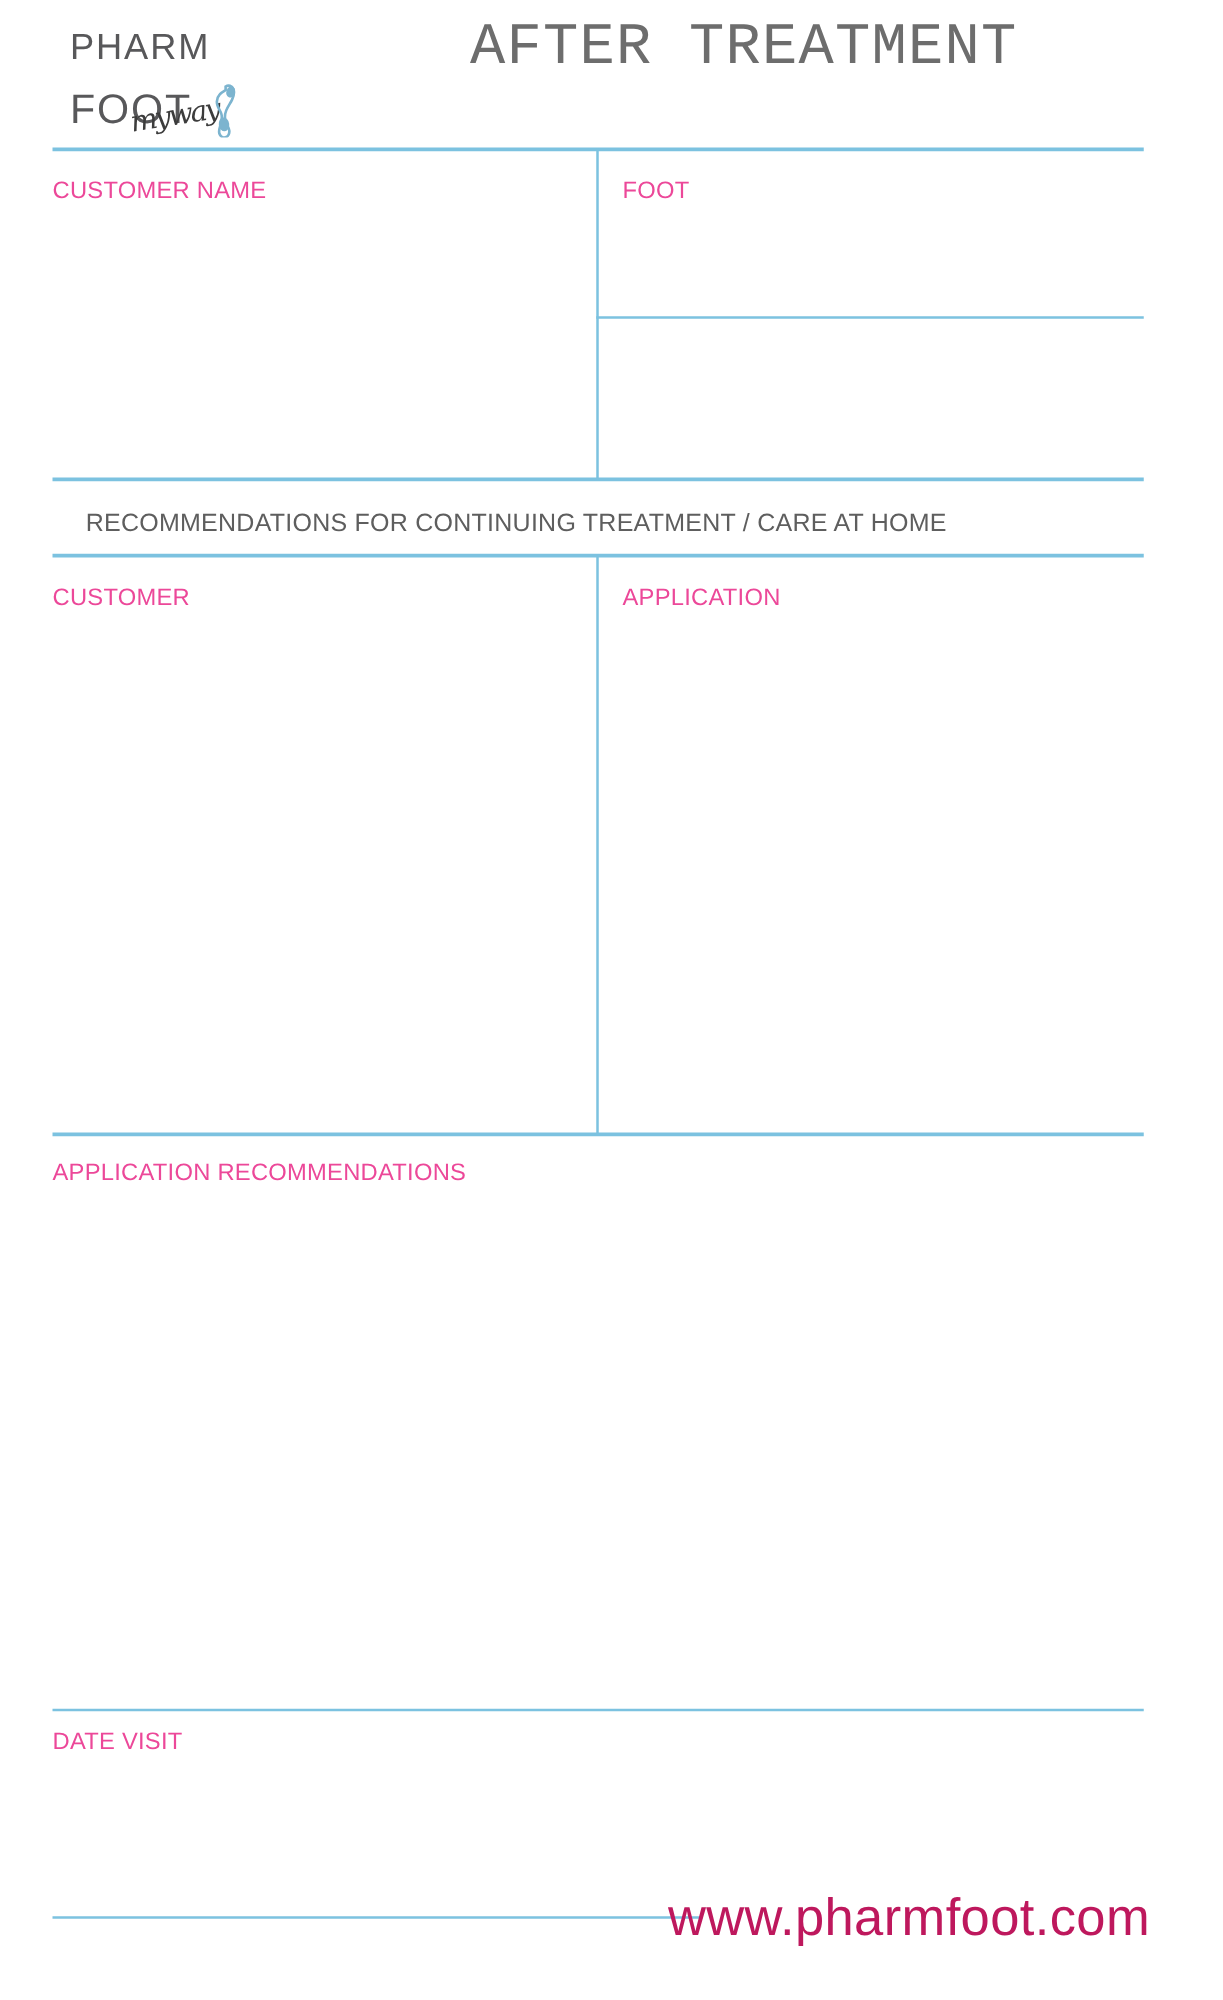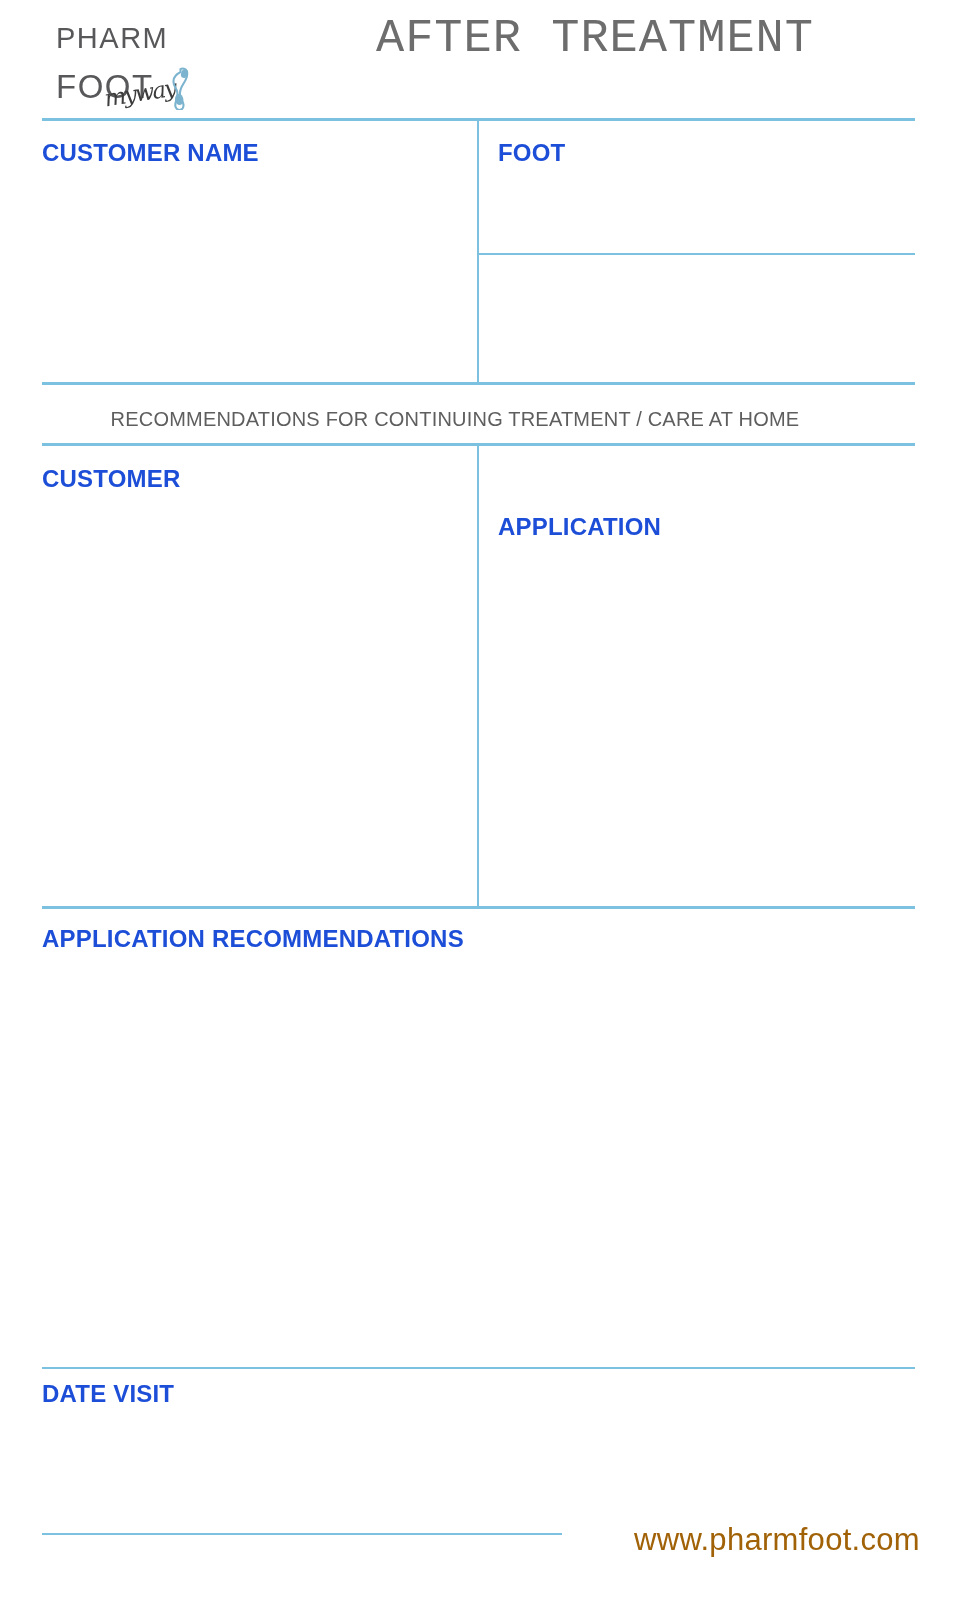--- a/index.html
+++ b/index.html
@@ -100,47 +100,46 @@
     background: #7cc2e0;
   }
   .rule.h { height: 3px; }
   .rule.h-thin { height: 2px; }
   .rule.v { width: 2px; background: #7cc2e0; }
 
   
   .fld-label {
     position: absolute;
     font-family: "Liberation Sans", sans-serif;
-    font-weight: 700;
-    font-size: 24px;
+    font-weight: 400;
+    font-size: 19px;
     line-height: 26px;
-    color: #1d4ed8;
+    color: #ec4899;
     letter-spacing: 0.2px;
     white-space: pre-line;
   }
 
   .band-label {
     position: absolute;
     left: 0;
     width: 826px;
     text-align: center;
     font-family: "Liberation Sans", sans-serif;
     font-size: 20px;
     color: #5e5e5e;
     letter-spacing: 0.2px;
-    padding-left: 42px;
   }
 
   .footer-url {
     position: absolute;
     right: 58px;
     bottom: 42px;
     font-family: "Liberation Sans", sans-serif;
-    font-size: 31px;
-    color: #a16207;
+    font-size: 42px;
+    color: #be185d;
     letter-spacing: 0.3px;
   }
 
   .write-area {
     position: absolute;
   }
 </style>
 </head>
 <body>
 
@@ -182,21 +181,21 @@
 
   <div class="band-label" style="top:408px;">RECOMMENDATIONS FOR CONTINUING TREATMENT / CARE AT HOME</div>
 
   <div class="rule h" style="left:42px; top:443px; width:873px;"></div>
 
   <div class="fld-label" style="left:42px; top:466px;">CUSTOMER</div>
   <div class="write-area" style="left:42px; top:500px; width:420px; height:395px;"></div>
 
   <div class="rule v" style="left:477px; top:444px; height:464px;"></div>
 
-  <div class="fld-label" style="left:498px; top:466px;margin-top:48px;">APPLICATION</div>
+  <div class="fld-label" style="left:498px; top:466px;">APPLICATION</div>
   <div class="write-area" style="left:498px; top:500px; width:410px; height:395px;"></div>
 
   <div class="rule h" style="left:42px; top:906px; width:873px;"></div>
 
   <div class="fld-label" style="left:42px; top:926px;">APPLICATION RECOMMENDATIONS</div>
   <div class="write-area" style="left:42px; top:962px; width:873px; height:395px;"></div>
 
   <div class="rule h-thin" style="left:42px; top:1367px; width:873px;"></div>
 
   <div class="fld-label" style="left:42px; top:1381px;">DATE VISIT</div>

